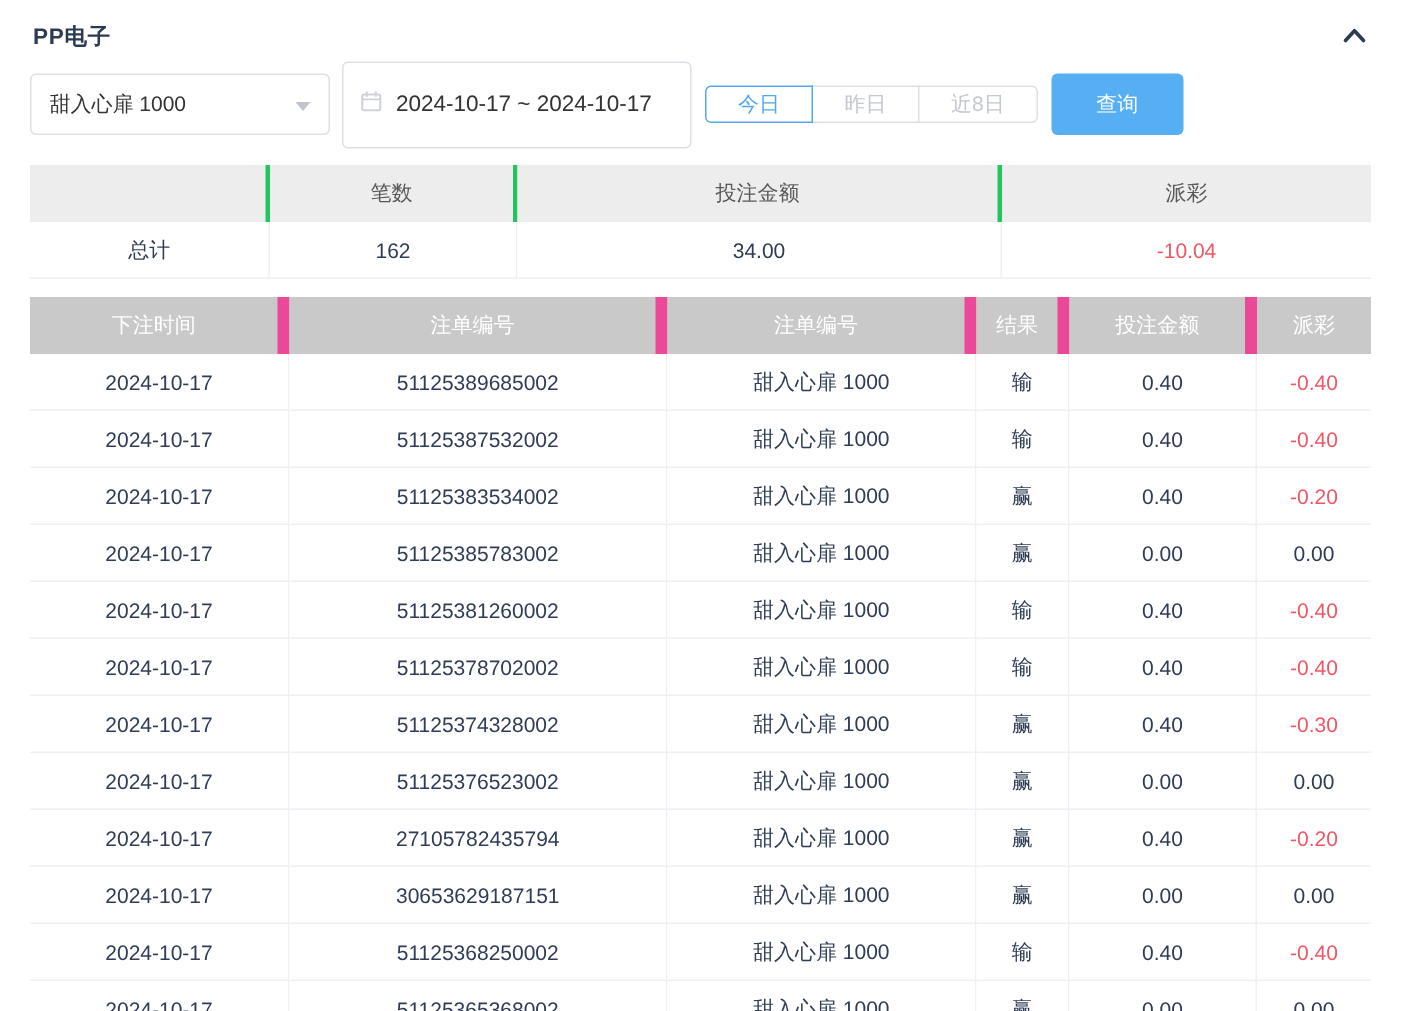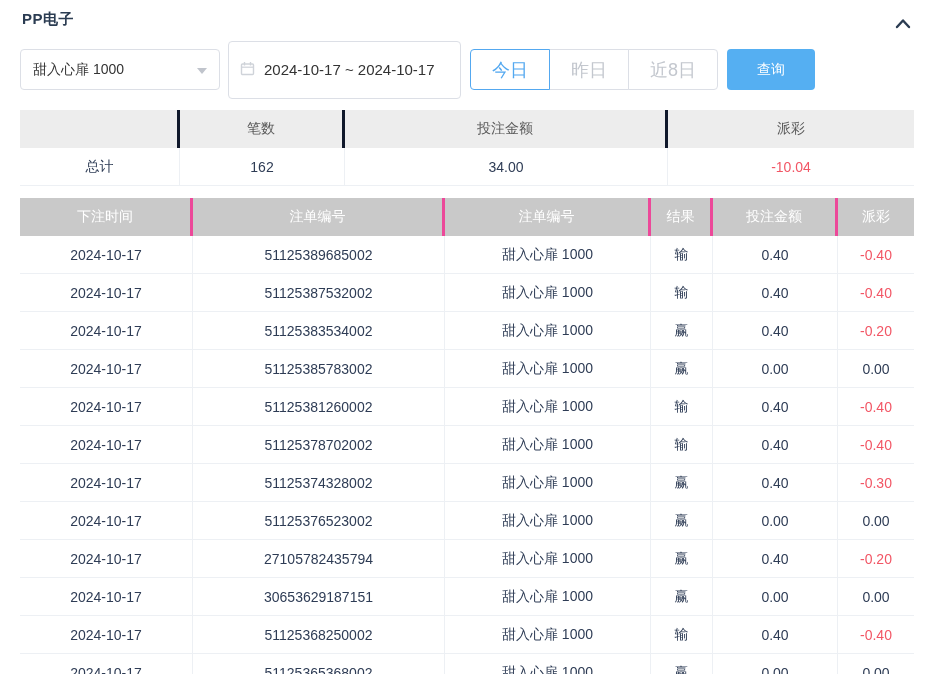--- a/index.html
+++ b/index.html
@@ -1,21 +1,21 @@
 <!DOCTYPE html>
 <html><head>
 <meta charset="utf-8">
 <style>
   * { box-sizing: border-box; margin: 0; padding: 0; }
   html, body { width: 944px; height: 674px; overflow: hidden; background: #fff; }
   body { font-family: "Liberation Sans", "DejaVu Sans", sans-serif; color: #2e3c55; }
 
   
   .panel-header {
-    display: flex; justify-content: space-between; 
+    display: flex; justify-content: space-between; align-items: center;
     padding: 10px 30px 0 22px; height: 38px;
   }
   .panel-title { font-size: 15px; font-weight: bold; color: #2b3c52; letter-spacing: .5px; }
   .collapse-btn { background: none; border: none; cursor: pointer; padding: 2px; line-height: 0; }
 
   
   .controls { display: flex; align-items: center; margin: 11px 20px 0 20px; height: 41px; }
   .select-box {
     width: 200px; height: 41px; border: 1px solid #dcdfe6; border-radius: 4px;
     display: flex; align-items: center; justify-content: space-between;
@@ -25,50 +25,50 @@
     width: 0; height: 0; border-left: 5px solid transparent; border-right: 5px solid transparent;
     border-top: 6px solid #c0c4cc; margin-top: 2px;
   }
   .date-box {
     width: 233px; height: 58px; border: 1px solid #dcdfe6; border-radius: 4px;
     display: flex; align-items: center; gap: 9px; padding: 0 11px;
     font-size: 15px; color: #333; margin-left: 8px; cursor: pointer; background: #fff;
   }
   .btn-group { display: flex; margin-left: 9px; }
   .btn-group .qbtn {
-    height: 41px; padding: 0 21px; background: #fff; border: 1px solid #dcdfe6;
-    font-size: 18px; color: #c3c7ce; cursor: pointer; margin-left: -1px;
+    height: 25px; padding: 0 21px; background: #fff; border: 1px solid #dcdfe6;
+    font-size: 14px; color: #c3c7ce; cursor: pointer; margin-left: -1px;
     font-family: inherit; position: relative;
   }
   .btn-group .qbtn:first-child { border-radius: 4px 0 0 4px; margin-left: 0; }
   .btn-group .qbtn:last-child { border-radius: 0 4px 4px 0; }
   .btn-group .qbtn.active { color: #53a8f0; border-color: #53a8f0; z-index: 2; }
   .search-btn {
     height: 41px; width: 88px; margin-left: 9px; border: none; border-radius: 4px;
     background: #55aff2; color: #fff; font-size: 14px; cursor: pointer; font-family: inherit;
   }
 
   
   table { border-collapse: separate; border-spacing: 0; table-layout: fixed; width: 894px; }
   .summary-table { margin: 20px 20px 0 20px; }
   .summary-table th {
     background: #ededed; color: #595959; font-weight: normal; font-size: 14px;
-    height: 38px; text-align: center; border-right: 3px solid #0f172a;
+    height: 38px; text-align: center; border-right: 3px solid #22c55e;
   }
   .summary-table th:last-child { border-right: none; }
   .summary-table td {
     height: 38px; text-align: center; font-size: 14px; color: #2e3c55;
     border-bottom: 1px solid #edf0f4; border-right: 1px solid #edf0f4; background: #fff;
   }
   .summary-table td:last-child { border-right: none; }
 
   .records-table { margin: 12px 20px 0 20px; }
   .records-table th {
     background: #c9c9c9; color: #fff; font-weight: normal; font-size: 14px;
-    height: 38px; text-align: center; border-right: 3px solid #ec4899;
+    height: 38px; text-align: center; border-right: 8px solid #ec4899;
   }
   .records-table th:last-child { border-right: none; }
   .records-table td {
     height: 38px; text-align: center; font-size: 14px; color: #2e3c55;
     border-bottom: 1px solid #edf0f4; border-right: 1px solid #edf0f4; background: #fff;
     overflow: hidden; white-space: nowrap;
   }
   .records-table td:last-child { border-right: none; }
 
   .neg { color: #f25665 !important; }

